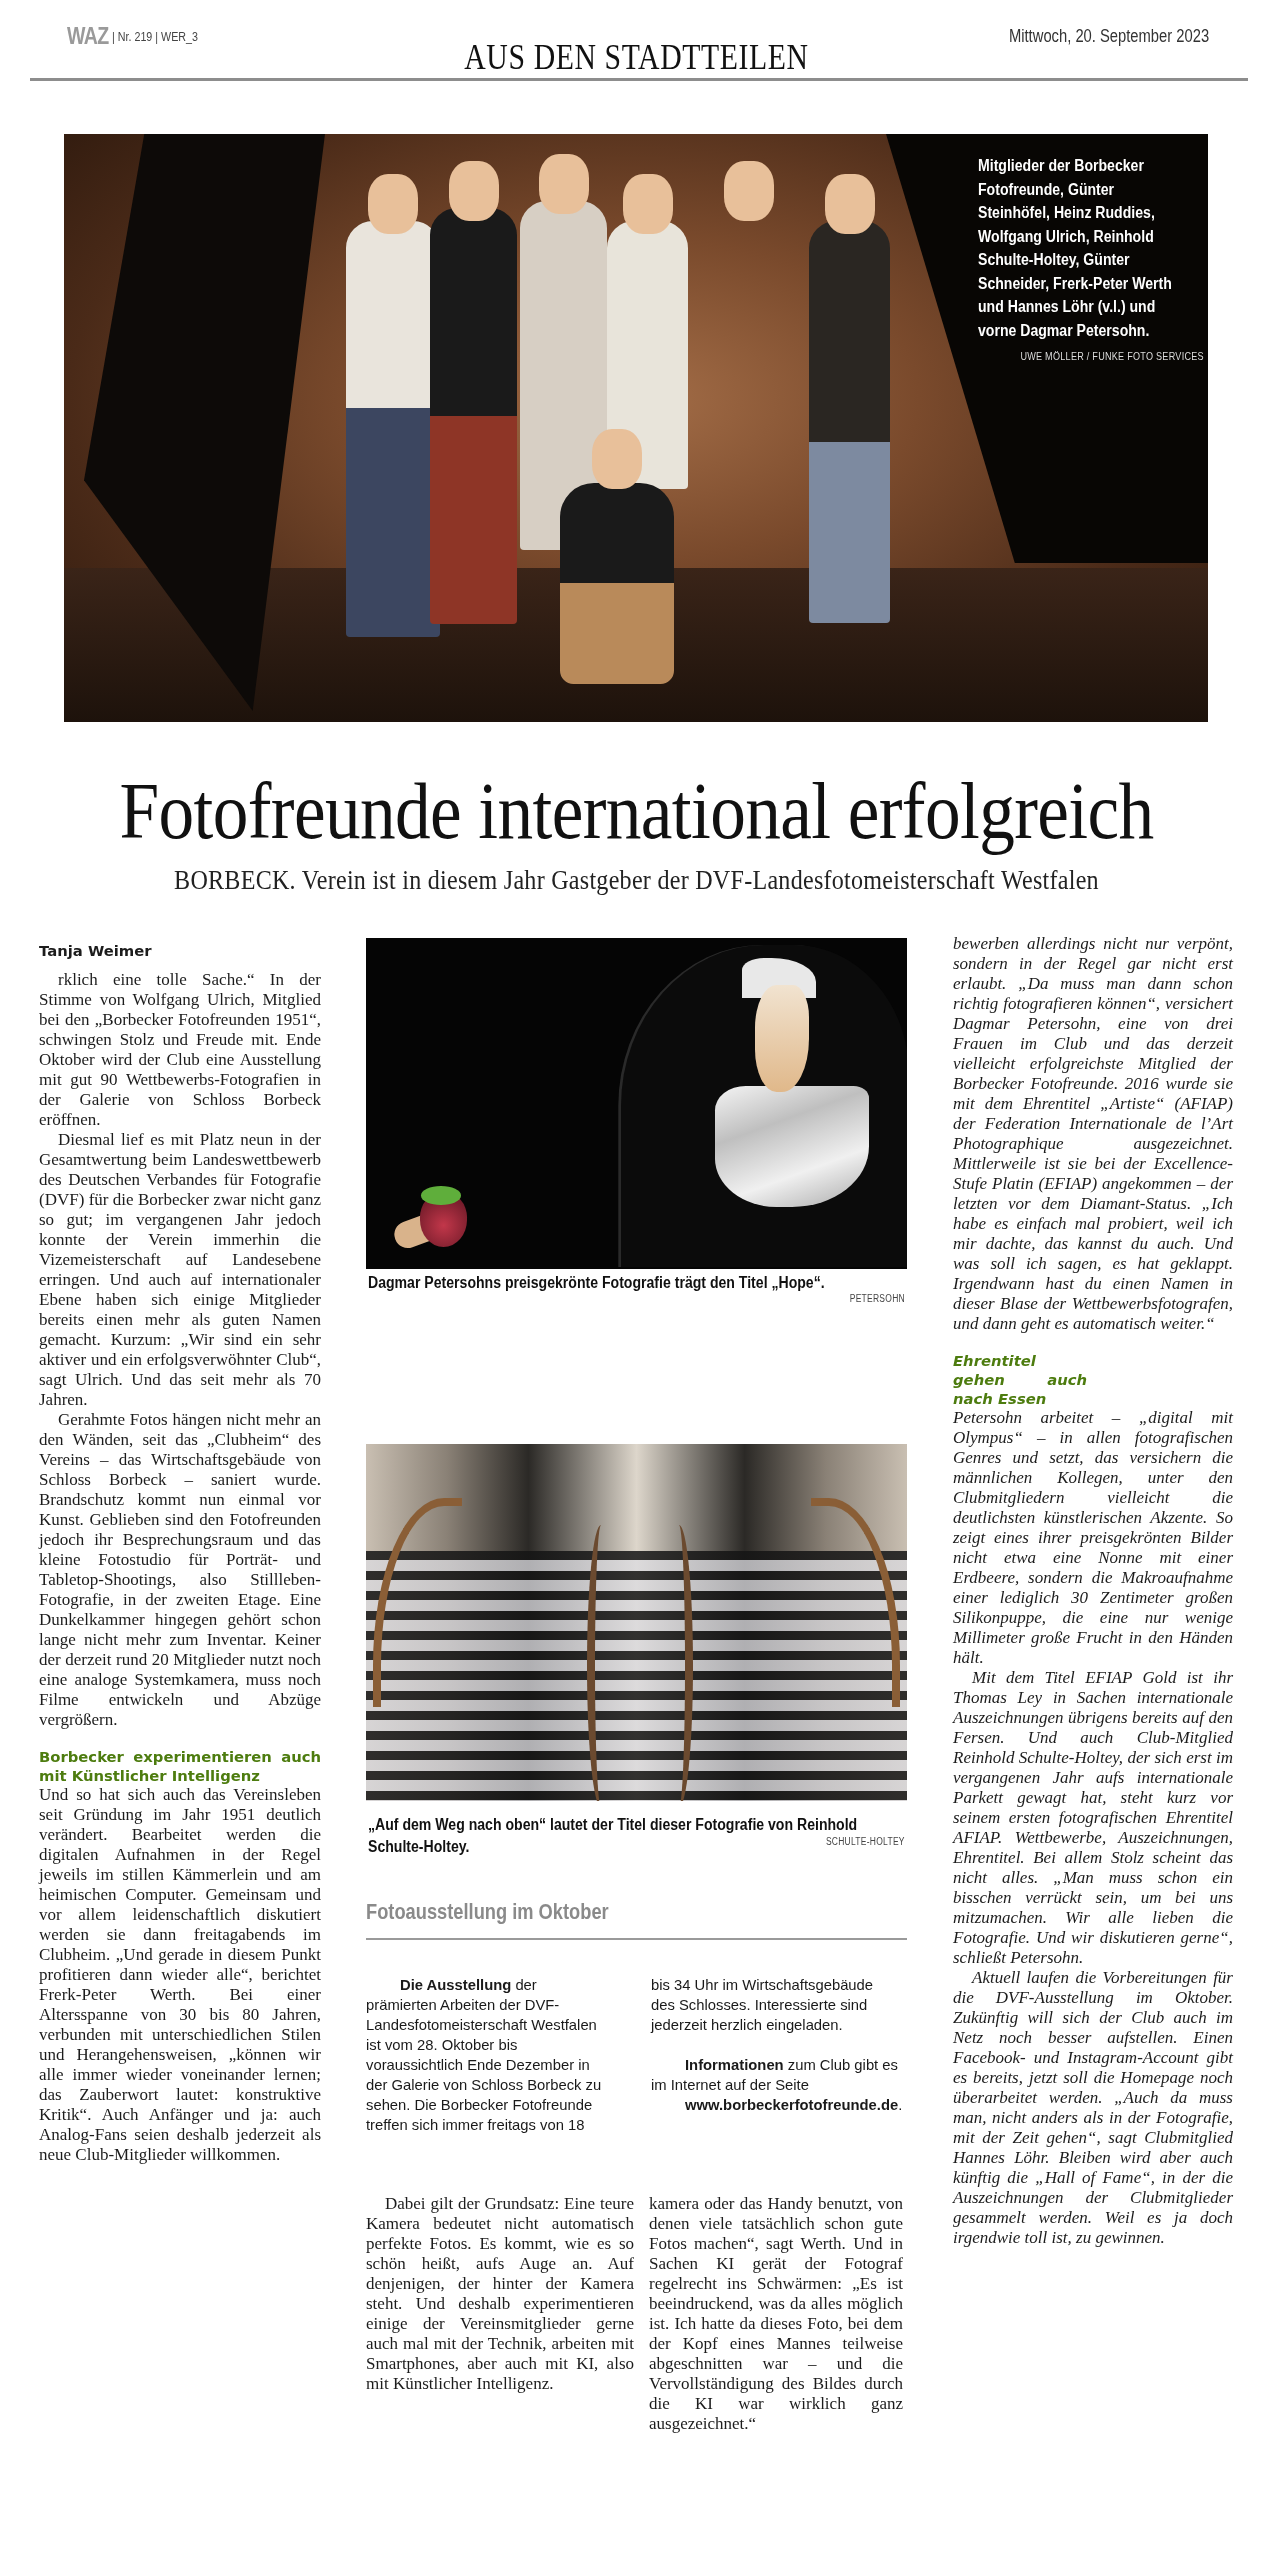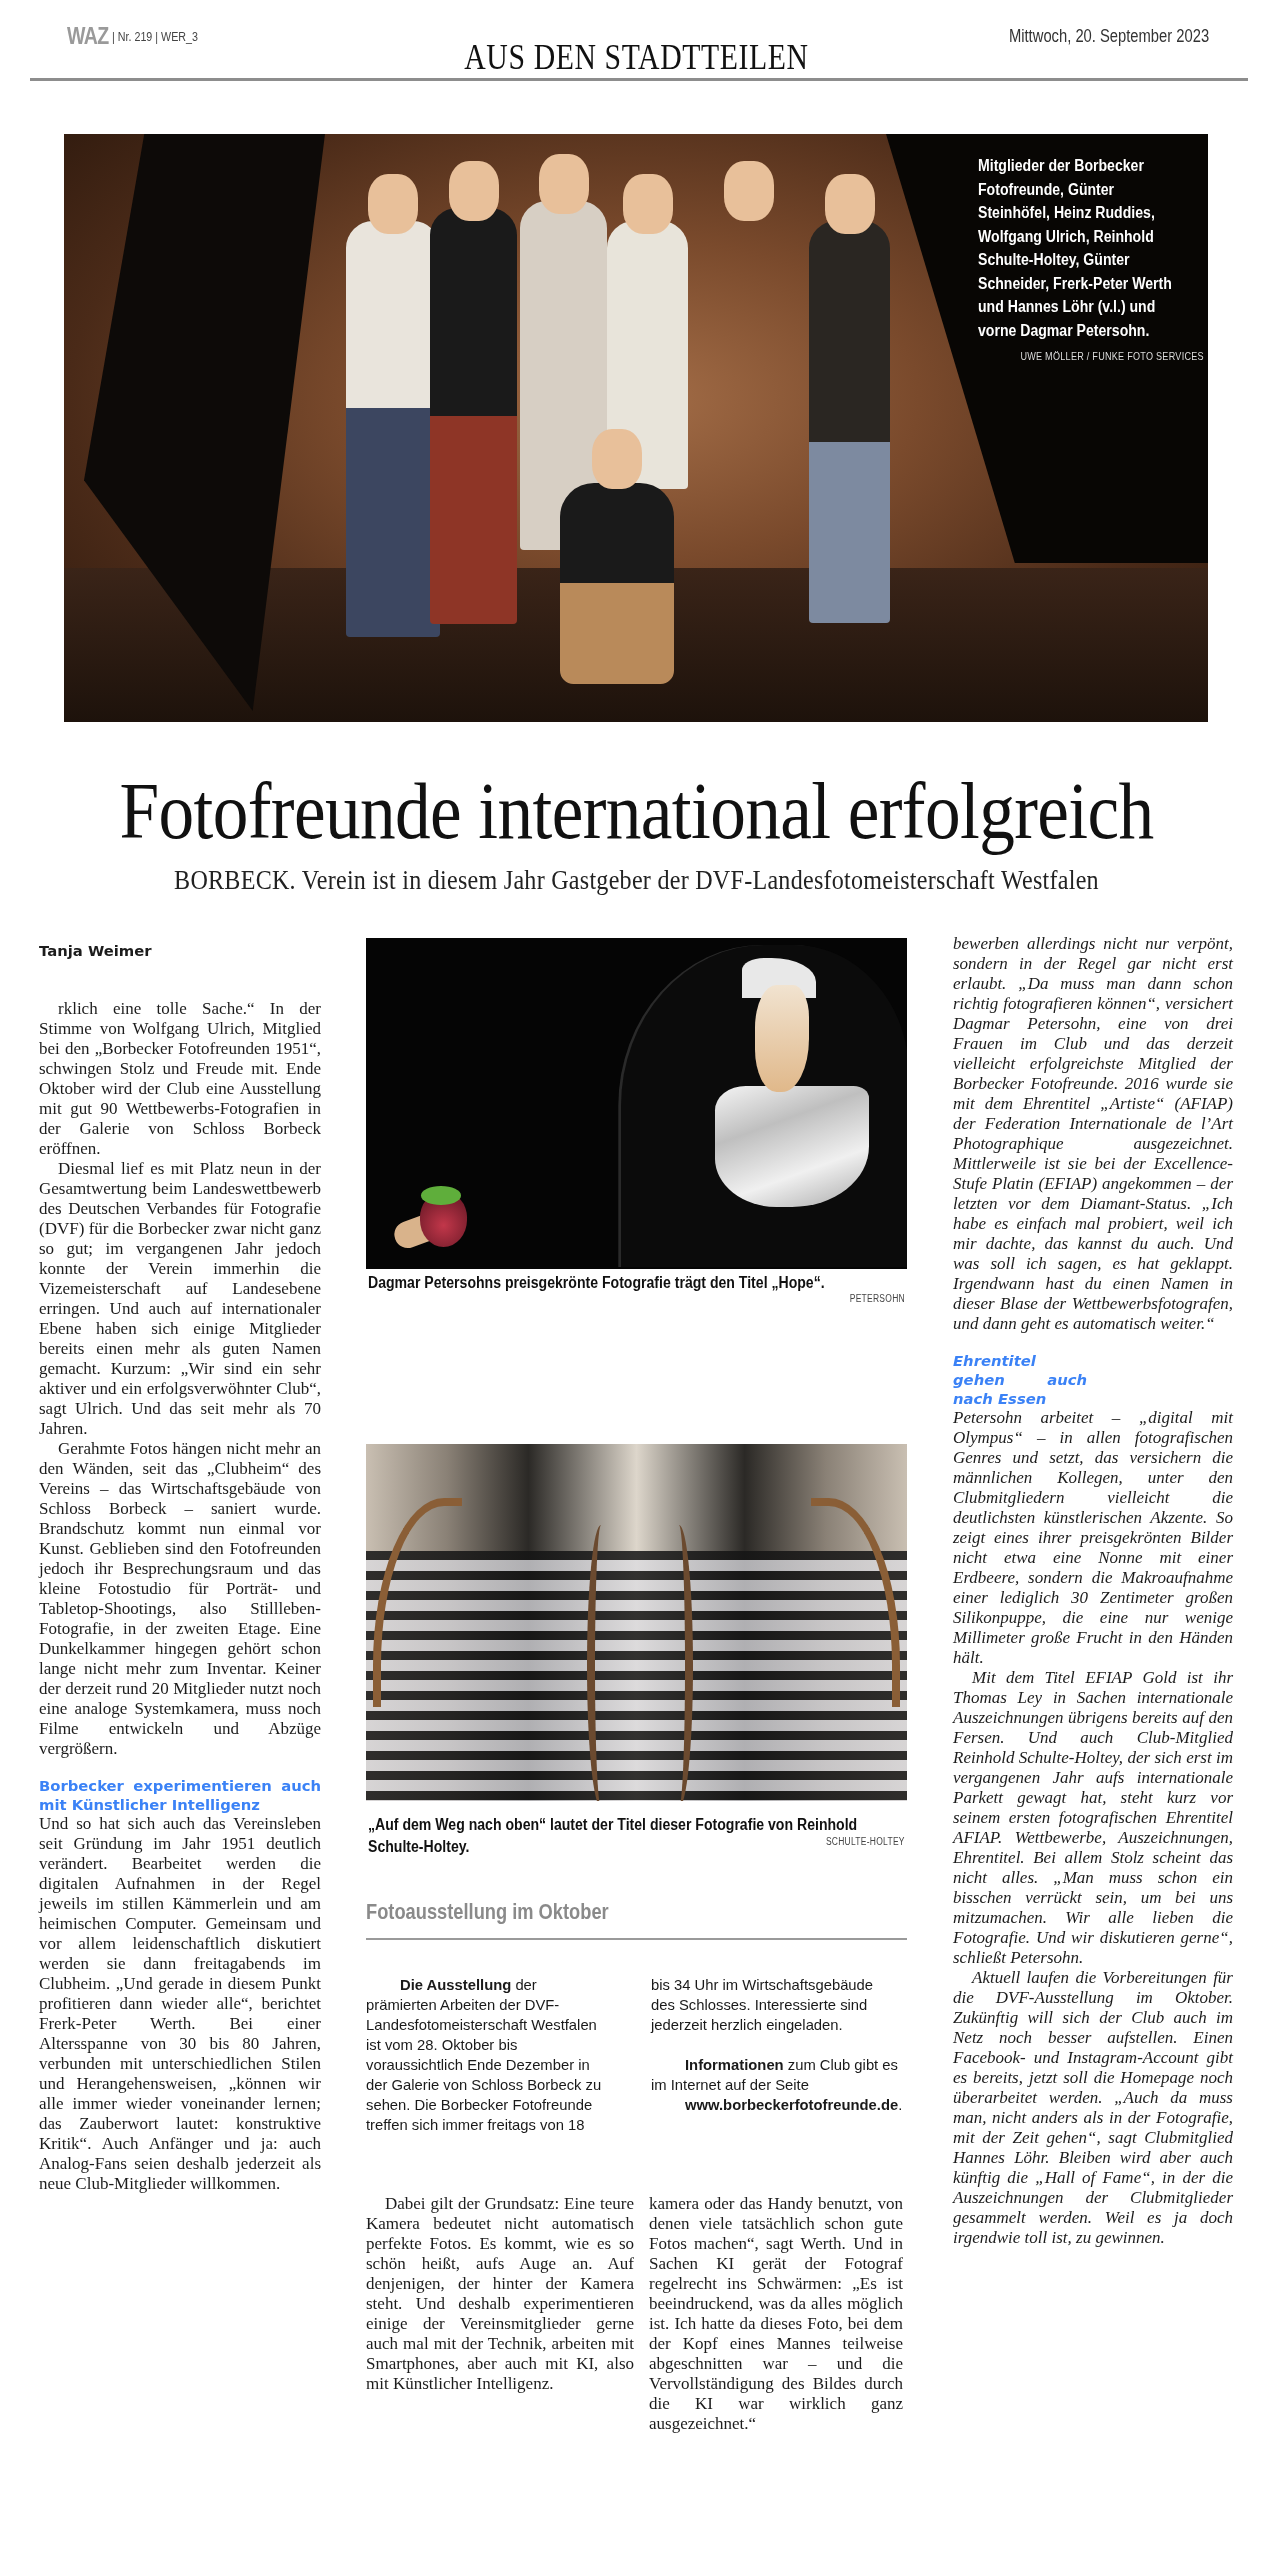--- a/index.html
+++ b/index.html
@@ -24,22 +24,22 @@
   .person .head { position: absolute; left: 50%; top: -47px; width: 50px; height: 60px; margin-left: -25px; border-radius: 40%; background: #e8c09a; }
   .hero-caption { position: absolute; right: 9.4px; top: 20px; width: 221px; font-family: "Liberation Sans", sans-serif; font-weight: bold; font-size: 16px; line-height: 23.5px; color: #fff; transform: scaleX(0.88); transform-origin: left top; }
   .hero-credit { position: absolute; right: 4px; top: 216px; font-family: "Liberation Sans", sans-serif; font-size: 10.7px; color: #ddd; letter-spacing: 0.3px; transform: scaleX(0.85); transform-origin: right; }
 
   .headline { position: absolute; left: 0; right: 0; top: 765px; text-align: center; font-family: "Liberation Serif", serif; font-size: 81px; color: #111; transform: scaleX(0.88); letter-spacing: -0.7px; }
   .subhead { position: absolute; left: 0; right: 0; top: 864px; text-align: center; font-family: "Liberation Serif", serif; font-size: 28px; color: #222; transform: scaleX(0.86); letter-spacing: 0.3px; }
 
   .col { position: absolute; font-family: "Liberation Serif", serif; font-size: 17px; line-height: 20px; color: #1c1c1c; text-align: justify; }
   .col p { margin: 0; text-indent: 19px; }
   .col p.noindent { text-indent: 0; }
-  .col h3 { font-family: "DejaVu Sans", sans-serif; font-size: 14.8px; line-height: 19px; margin: 17.4px 0 0 0; font-weight: bold; color: #3b82f6; }
-  .author { font-family: "DejaVu Sans", sans-serif; font-weight: bold; font-size: 14.8px; margin-bottom: 38px; display: block; }
+  .col h3 { font-family: "DejaVu Sans", sans-serif; font-size: 14.8px; line-height: 19px; margin: 17.4px 0 0 0; font-weight: bold; color: #4d7c0f; }
+  .author { font-family: "DejaVu Sans", sans-serif; font-weight: bold; font-size: 14.8px; margin-bottom: 9px; display: block; }
 
   .col1 { left: 39px; top: 941px; width: 282px; }
   .col3 { left: 953px; top: 934px; width: 280px; font-style: italic; }
   .col2a { left: 366px; top: 2194px; width: 268px; }
   .col2b { left: 649px; top: 2194px; width: 254px; }
 
   .photo { position: absolute; overflow: hidden; }
   .photo-nun { left: 366px; top: 938px; width: 541px; height: 331px; background: #050505; }
   .nun-veil { position: absolute; left: 255px; top: 6.7px; width: 288px; height: 322px; background: #0b0b0b; border-radius: 50% 40% 0 0; box-shadow: -2.7px 0 0 #2a2a2a; }
   .nun-wimple { position: absolute; left: 349px; top: 148px; width: 154px; height: 121px; background: linear-gradient(160deg,#f4f4f4,#bfbfbf,#f0f0f0,#a9a9a9); border-radius: 20% 10% 50% 40%; }

